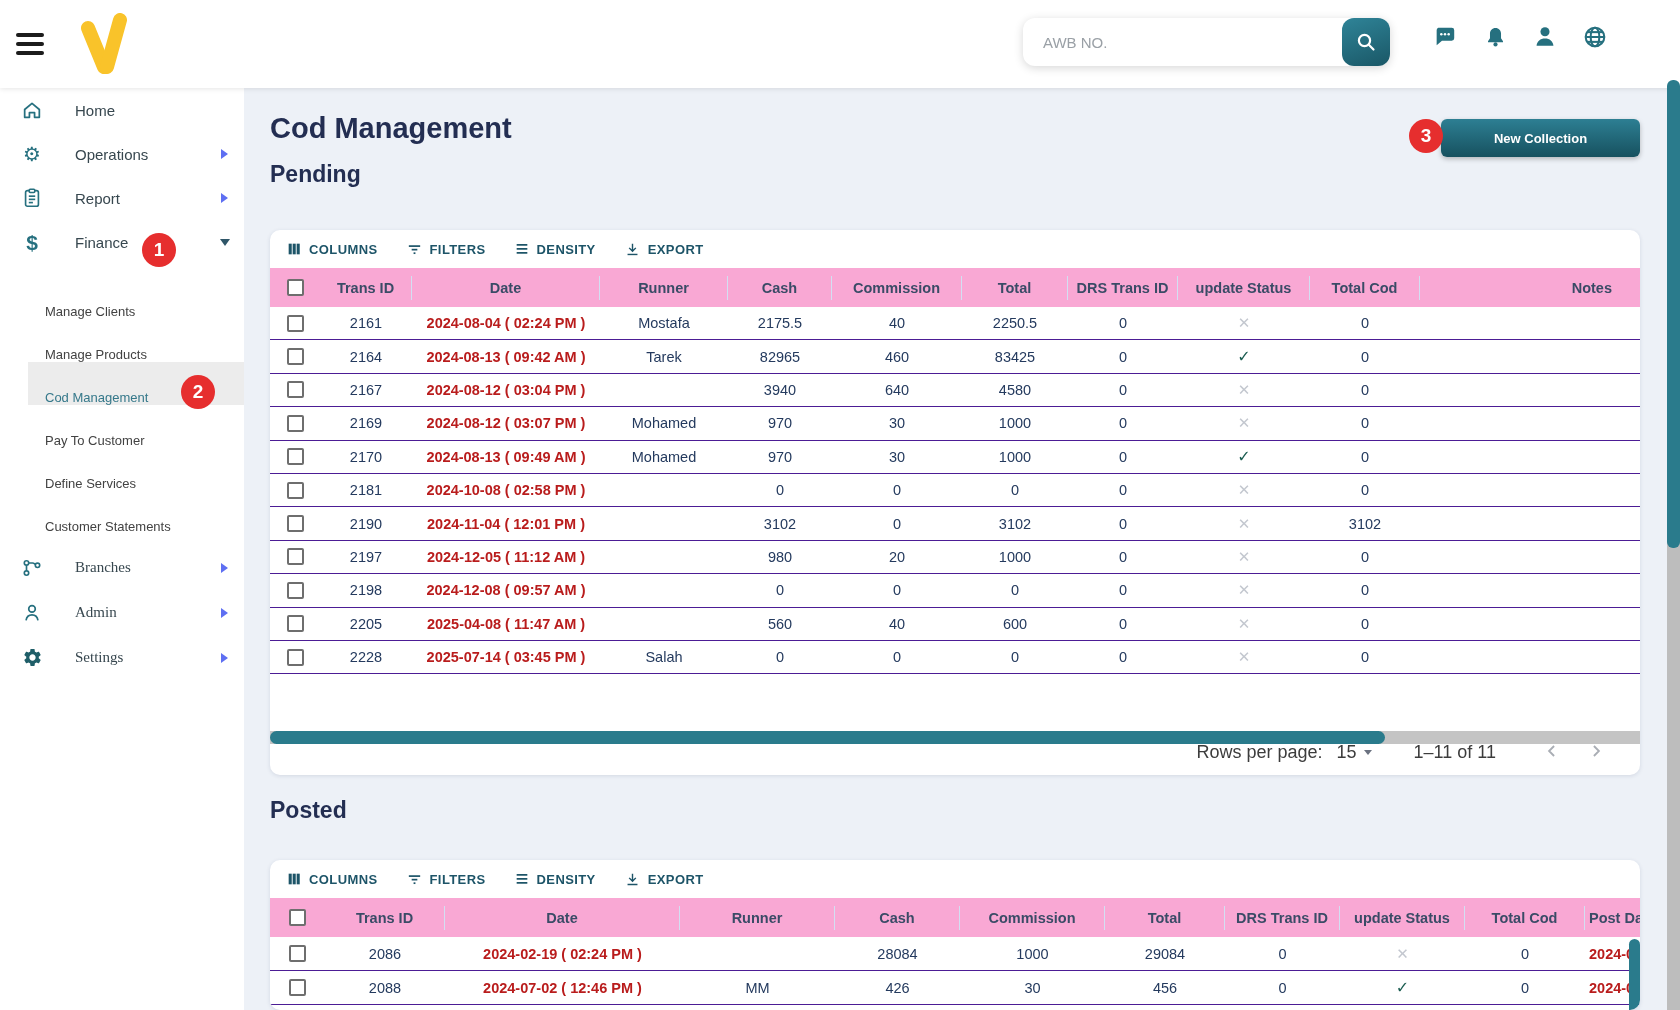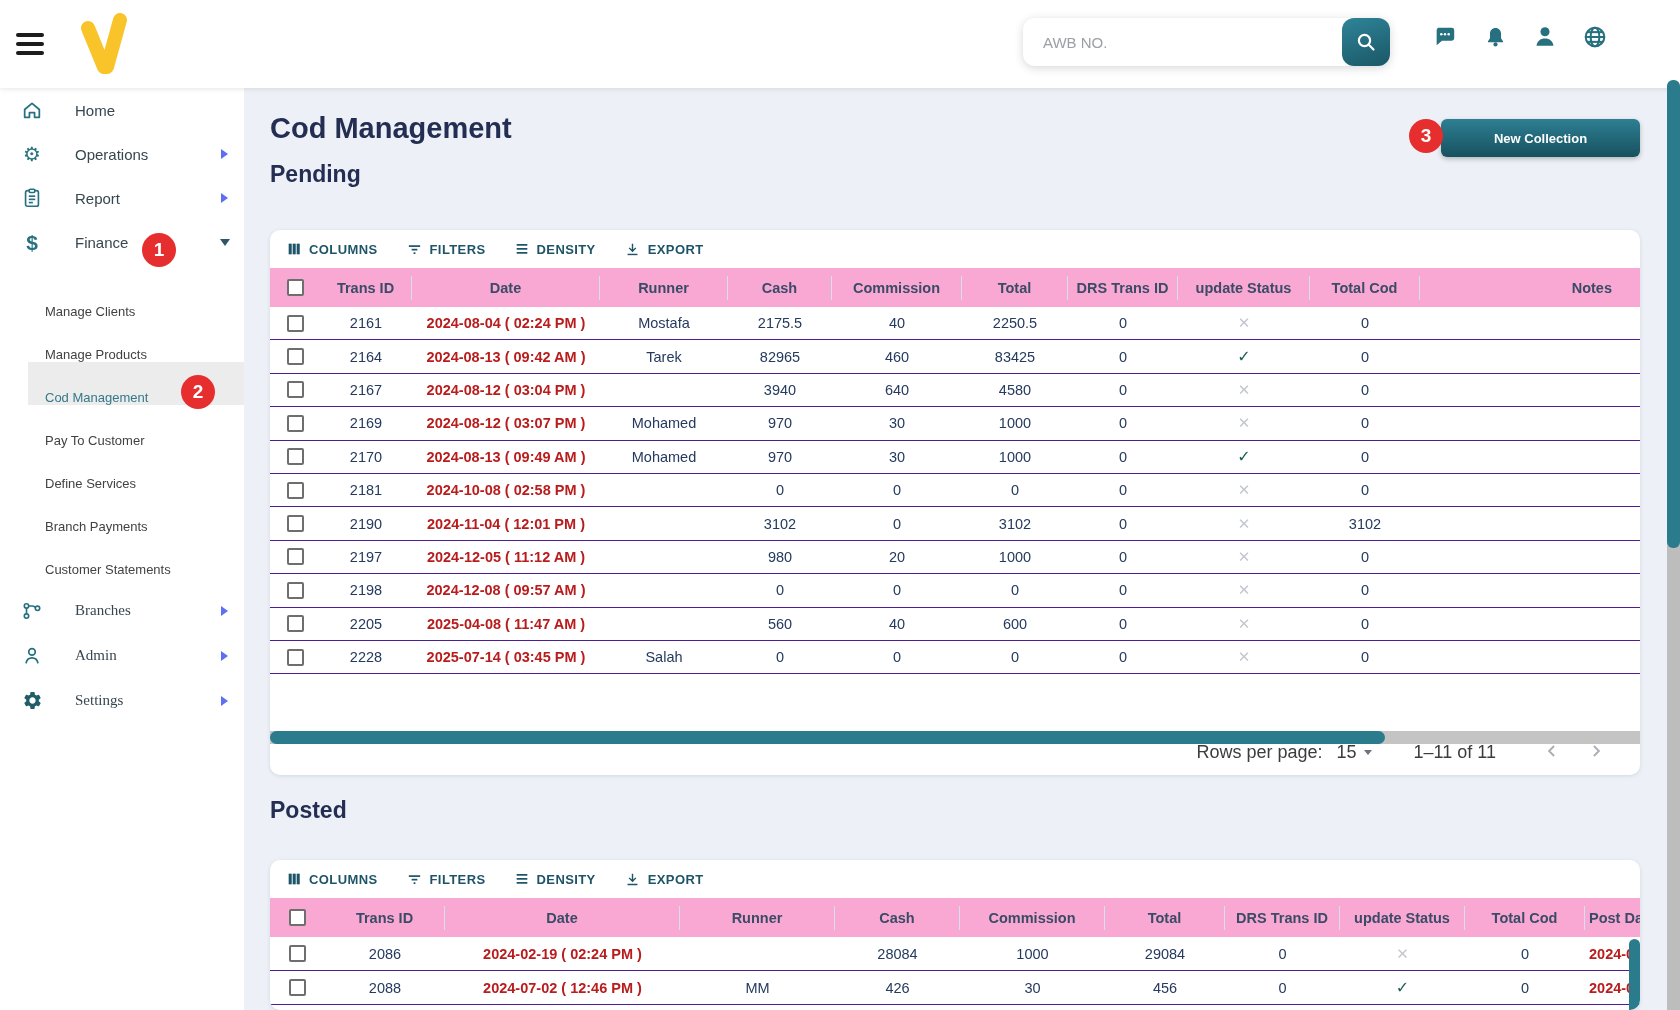--- a/index.html
+++ b/index.html
@@ -207,23 +207,20 @@
     <div class="sub-item active">
         <span>Cod Management</span>
       </div>
     <div class="sub-item">
         <span>Pay To Customer</span>
       </div>
     <div class="sub-item">
         <span>Define Services</span>
       </div>
     <div class="sub-item">
-        <span>Branch Payments</span>
-      </div>
-    <div class="sub-item">
         <span>Customer Statements</span>
       </div>
   </div>
   <div class="side-bottom">
     <div class="side-item">
       <span class="sic">
         <svg width="22" height="22" viewBox="0 0 24 24" fill="none" stroke="#26707f" stroke-width="1.8">
             <circle cx="6" cy="6.5" r="2.4"></circle>
             <circle cx="6" cy="17.5" r="2.4"></circle>
             <circle cx="18" cy="9" r="2.4"></circle>

